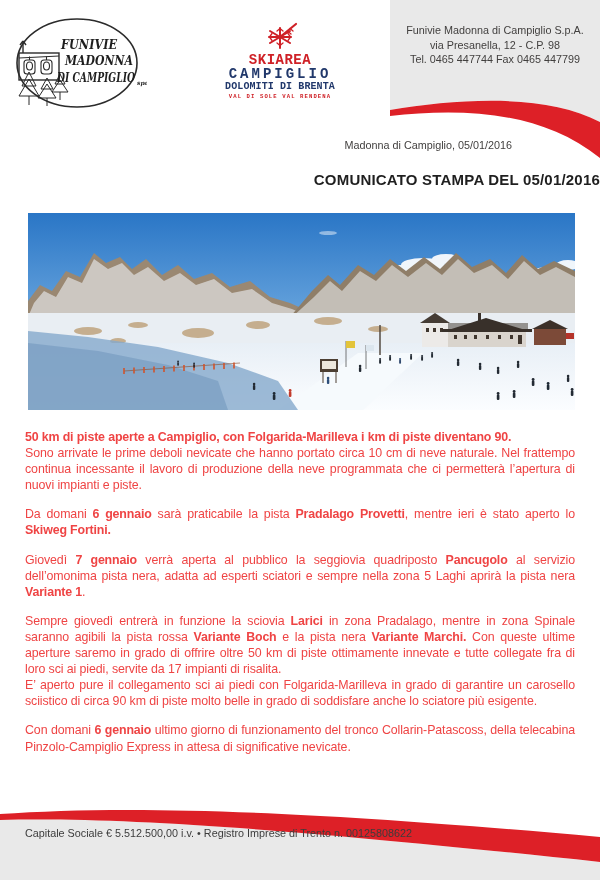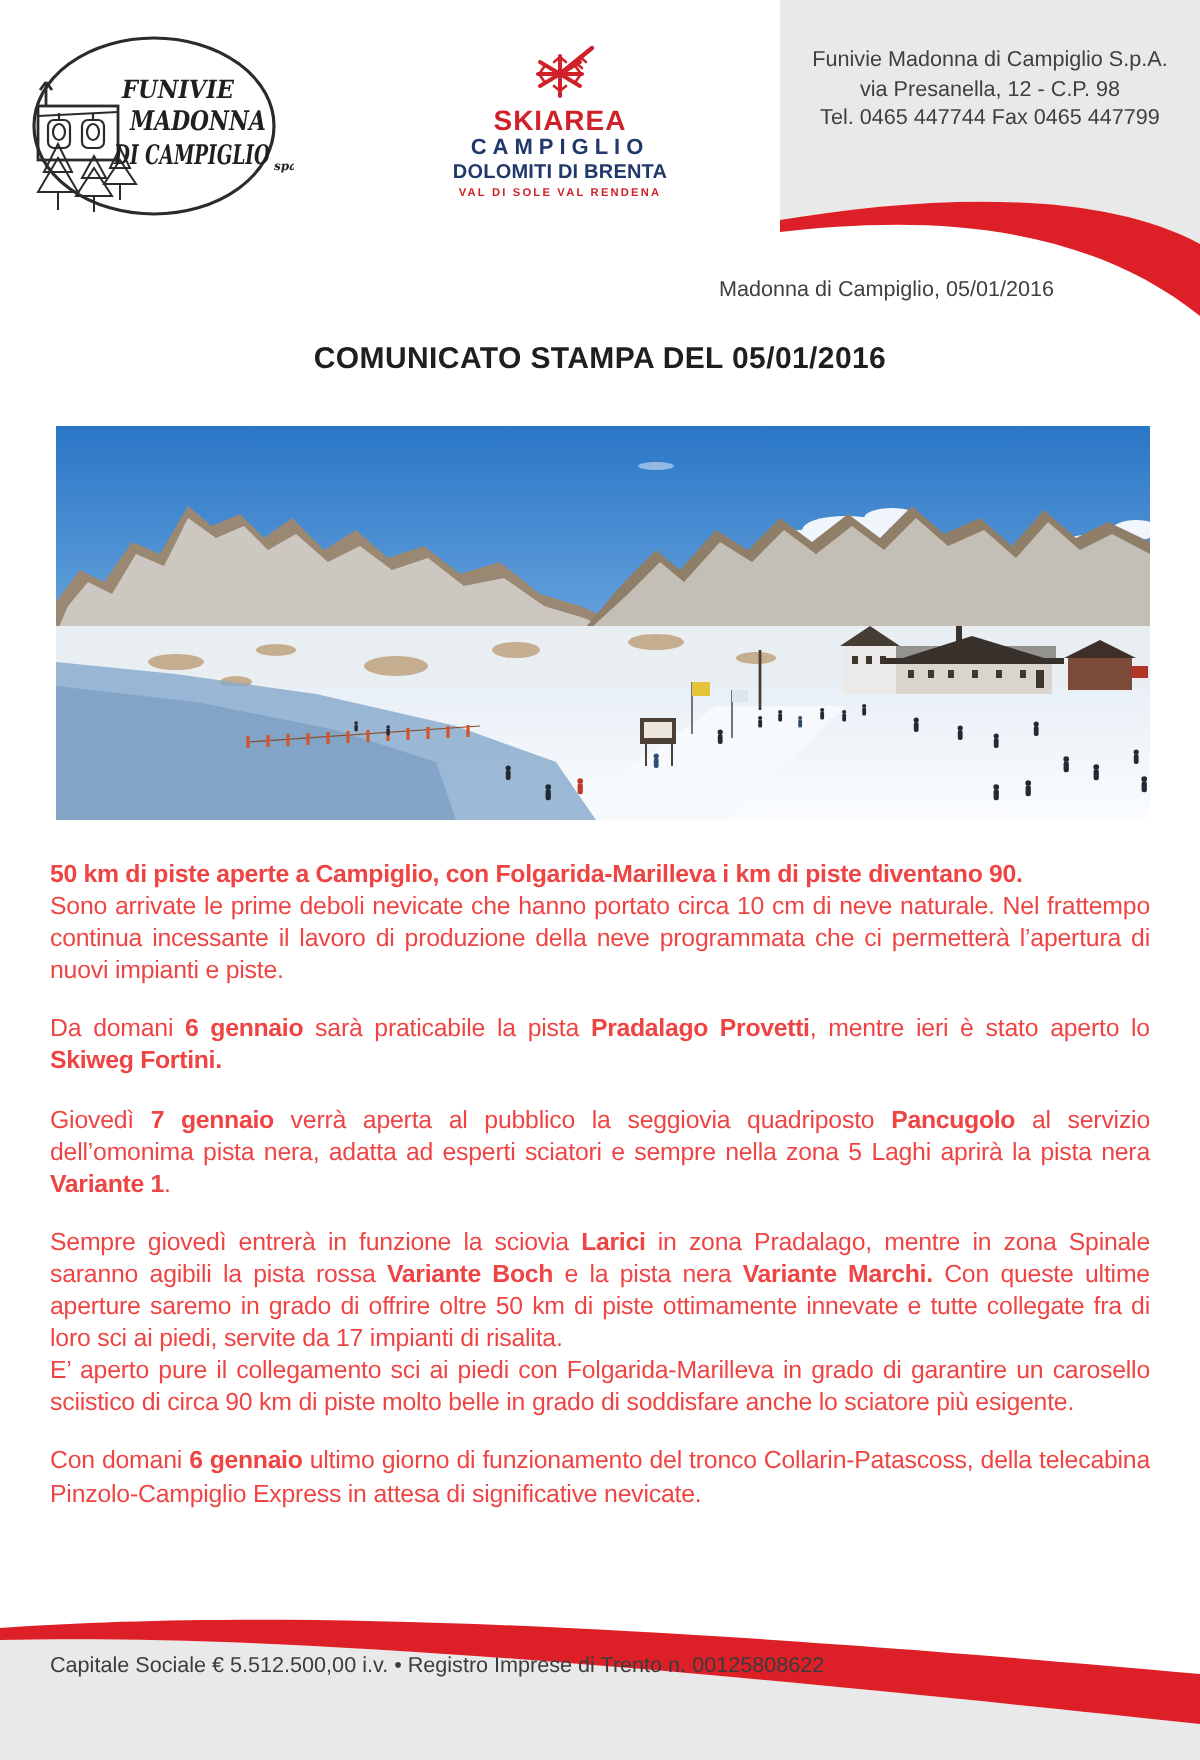--- a/index.html
+++ b/index.html
@@ -3,33 +3,33 @@
 <meta charset="utf-8">
 <style>
   * { margin:0; padding:0; box-sizing:border-box; }
   html,body { background:#ffffff; }
   .page {
     position:relative; width:600px; height:880px; overflow:hidden; background:#fff;
     font-family:"Liberation Sans", sans-serif; color:#2b2b2b;
   }
   
   .logo-left { position:absolute; left:13px; top:16px; width:134px; height:96px; }
-  .logo-center { position:absolute; left:224px; top:22px; width:112px; text-align:center; }
+  .logo-center { position:absolute; left:224px; top:22px; width:112px; text-align:center;font-family:Liberation Mono, monospace; }
   .logo-center .flake { display:block; margin:0 auto 1px auto; }
   .lc-skiarea { font-size:14px; font-weight:bold; color:#cf2127; letter-spacing:.5px; line-height:15px; }
-  .lc-campiglio { font-size:11px; font-weight:bold; color:#21386b; letter-spacing:3px; line-height:13px; }
+  .lc-campiglio { font-size:14px; font-weight:bold; color:#21386b; letter-spacing:3px; line-height:13px; }
   .lc-dolomiti { font-size:10px; font-weight:bold; color:#21386b; letter-spacing:.1px; line-height:11px; }
   .lc-val { font-size:5.6px; font-weight:bold; color:#cf2127; letter-spacing:1.1px; line-height:8px; margin-top:1px; }
   .contact-box { position:absolute; left:390px; top:0; width:210px; height:170px; }
   .contact-box svg { position:absolute; left:0; top:0; }
   .contact-lines { position:absolute; left:0; top:23px; width:100%; text-align:center;
     font-size:10.8px; line-height:14.6px; color:#413f3e; }
-  .dateline { position:absolute; top:139px; right:73px; font-size:10.8px; color:#413f3e; }
-  
-  .doc-title { position:absolute; left:0; top:171px; width:100%; text-align:center;
+  .dateline { position:absolute; top:139px; right:88px; font-size:10.8px; color:#413f3e; }
+  
+  .doc-title { position:absolute; left:0; top:171px; width:100%; text-align:right;
     font-size:15px; font-weight:bold; color:#1f1f1f; letter-spacing:.2px; }
   
   .photo { position:absolute; left:28px; top:213px; width:547px; height:197px; overflow:hidden; }
   
   .body-text { position:absolute; left:25px; top:429px; width:550px;
     font-size:12.4px; line-height:16.1px; text-align:justify; letter-spacing:-.1px; color:#ef4444; }
   .body-text p { margin:0 0 13px 0; }
   .body-text b { letter-spacing:-.15px; }
   
   .footer-swoosh { position:absolute; left:0; top:800px; }

